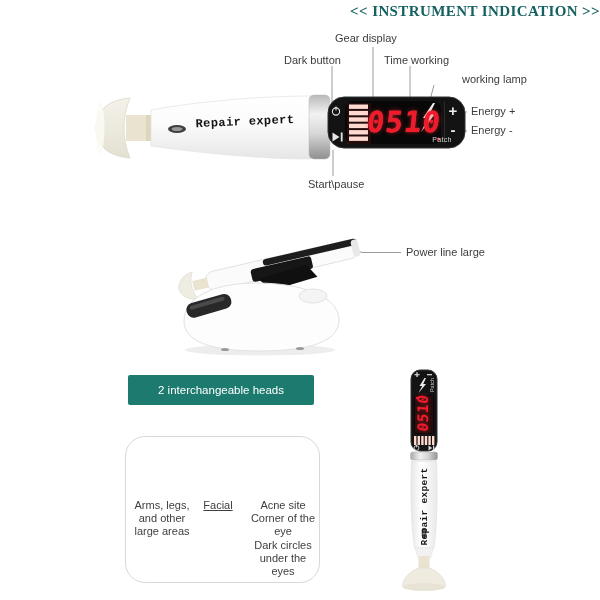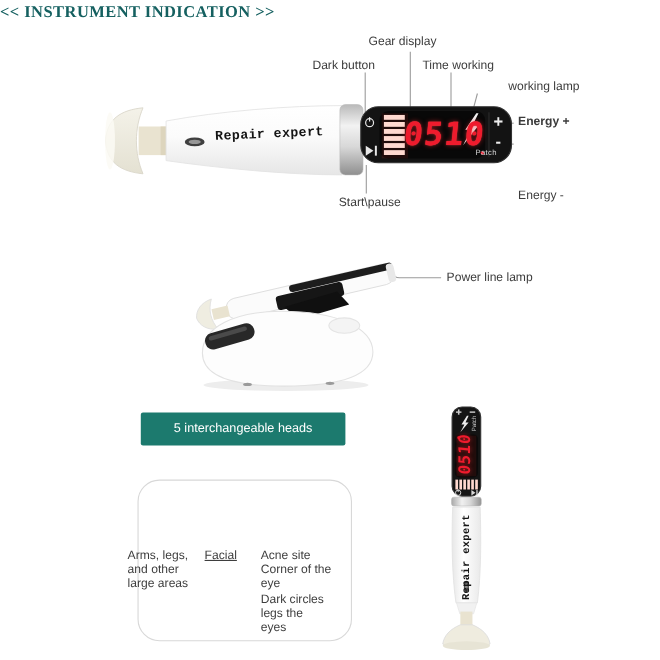--- a/index.html
+++ b/index.html
@@ -1,19 +1,19 @@
 <!DOCTYPE html>
 <html><head>
 <meta charset="utf-8">
 <style>
   html,body{margin:0;padding:0;background:#fff;}
   .stage{position:relative;width:600px;height:600px;background:#fff;overflow:hidden;
          font-family:"Liberation Sans",sans-serif;color:#3c3c3c;}
   .art{position:absolute;left:0;top:0;}
-  .title{position:absolute;left:0;top:3px;width:600px;text-align:left;
+  .title{position:absolute;left:0;top:3px;width:600px;text-align:right;
          font-family:"Liberation Serif",serif;font-weight:bold;font-size:15px;
          letter-spacing:.4px;color:#156060;}
   .lbl{position:absolute;font-size:11px;color:#3c3c3c;white-space:nowrap;}
   .brand-h{position:absolute;left:192px;top:115px;width:106px;text-align:center;
            font-family:"Liberation Mono",monospace;font-weight:bold;font-size:12px;
            color:#141414;transform:rotate(-2.5deg);letter-spacing:.4px;}
   .digits-h{position:absolute;left:367px;top:102px;width:74px;height:40px;line-height:40px;
             text-align:center;font-family:"DejaVu Sans Mono",monospace;font-weight:bold;
             font-size:29px;color:#ef1b2d;transform:skewX(-6deg);letter-spacing:1px;
             text-shadow:0 0 5px rgba(255,40,50,.55),0 0 1px rgba(255,80,80,.9);}
@@ -21,21 +21,21 @@
            text-align:center;letter-spacing:.3px;}
   .pm{position:absolute;width:18px;text-align:center;font-size:15px;line-height:18px;
       color:#ededed;font-weight:bold;}
   .plus-h{left:444px;top:102px;}
   .minus-h{left:444px;top:121px;}
   .badge{position:absolute;left:128px;top:375px;width:186px;height:30px;background:#1c7a6e;
          color:#fff;font-size:11.5px;display:flex;align-items:center;justify-content:center;
          border-radius:2px;}
   .heads-box{position:absolute;left:125px;top:436px;width:195px;height:147px;background:#fff;
              border:1.5px solid #d8d8d8;border-radius:20px;box-sizing:border-box;}
-  .cap-label{position:absolute;font-size:11px;line-height:13.2px;text-align:left;
+  .cap-label{position:absolute;font-size:11px;line-height:13.2px;text-align:center;
              color:#3e3e3e;white-space:pre-line;}
   .arms{left:116px;top:499px;width:92px;}
   .facial{left:186px;top:499px;width:64px;text-decoration:underline;}
   .acne{left:237px;top:499px;width:92px;}
   .digits-v{position:absolute;left:398px;top:403px;width:50px;height:20px;line-height:20px;
             text-align:center;font-family:"DejaVu Sans Mono",monospace;font-weight:bold;
             font-size:14.5px;color:#ef1b2d;transform:rotate(-90deg) skewX(-6deg);
             letter-spacing:.5px;text-shadow:0 0 4px rgba(255,40,50,.55);}
   .patch-v{position:absolute;left:423px;top:381px;width:18px;height:8px;line-height:8px;
            font-size:5.5px;color:#c9c9c9;text-align:center;transform:rotate(-90deg);}
@@ -200,40 +200,40 @@
       <ellipse cx="424" cy="587" rx="21.5" ry="4" fill="#e7e4d5"></ellipse>
     </g>
   </svg>
 
   <div class="title">&lt;&lt; INSTRUMENT INDICATION &gt;&gt;</div>
 
   <div class="lbl" style="left:335px;top:32px;">Gear display</div>
   <div class="lbl" style="left:284px;top:54px;">Dark button</div>
   <div class="lbl" style="left:384px;top:54px;">Time working</div>
   <div class="lbl" style="left:419px;top:73px;margin-left:43px;">working lamp</div>
-  <div class="lbl" style="left:471px;top:105px;font-weight:bold;">Energy +</div>
-  <div class="lbl" style="left:471px;top:124px;margin-top:48px;">Energy -</div>
+  <div class="lbl" style="left:471px;top:105px;">Energy +</div>
+  <div class="lbl" style="left:471px;top:124px;">Energy -</div>
   <div class="lbl" style="left:308px;top:178px;text-align:right;">Start\pause</div>
-  <div class="lbl" style="left:406px;top:246px;">Power line lamp</div>
+  <div class="lbl" style="left:406px;top:246px;">Power line large</div>
 
   <div class="brand-h">Repair expert</div>
   <div class="digits-h">0510</div>
   <div class="patch-h">Patch</div>
   <div class="pm plus-h">+</div>
   <div class="pm minus-h">-</div>
 
-  <div class="badge">5 interchangeable heads</div>
+  <div class="badge">2 interchangeable heads</div>
   <div class="heads-box"></div>
   <div class="cap-label arms">Arms, legs,
 and other
 large areas</div>
   <div class="cap-label facial">Facial</div>
   <div class="cap-label acne">Acne site
 Corner of the
 eye
 Dark circles
-legs the
+under the
 eyes</div>
 
   <div class="digits-v">0510</div>
   <div class="patch-v">Patch</div>
   <div class="brand-v">Repair expert</div>
 </div>
 
 </body></html>

